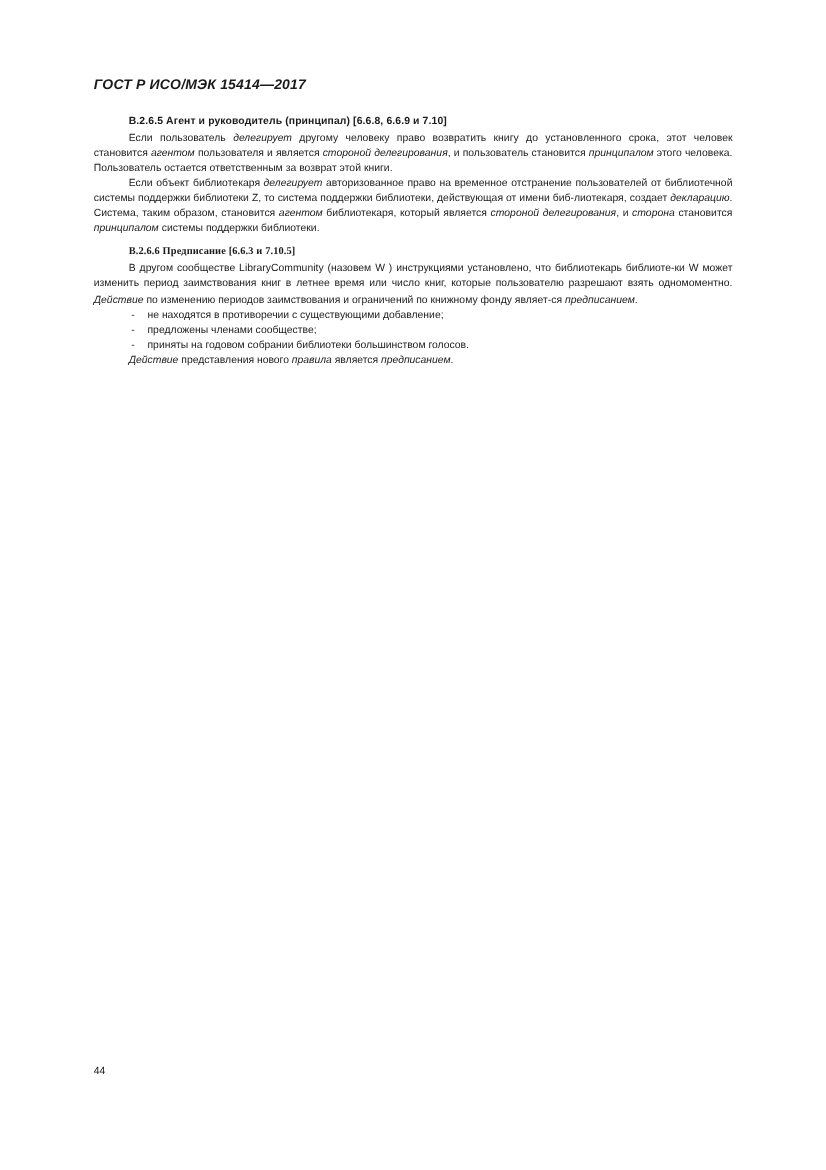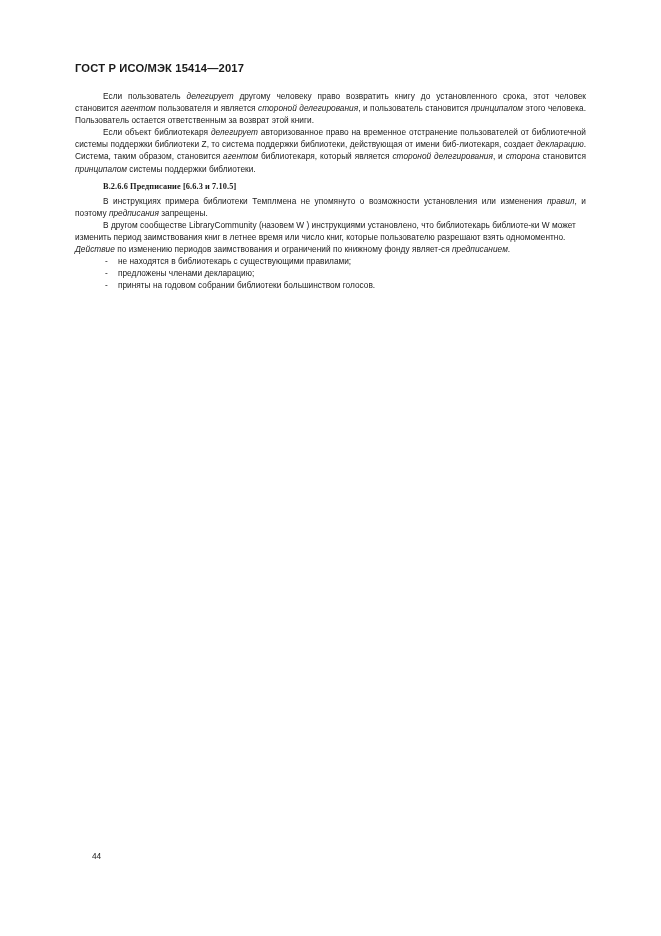--- a/index.html
+++ b/index.html
@@ -17,20 +17,21 @@
     overflow: hidden;
   }
   .doc-header {
     position: absolute;
     left: 75px;
     top: 62px;
     font-size: 11.2px;
     font-weight: bold;
     letter-spacing: 0.15px;
     white-space: nowrap;
+    font-style: italic;
   }
   .content {
     position: absolute;
     left: 75px;
     top: 90px;
     width: 511px;
   }
   .section-heading {
     font-size: 8.3px;
     font-weight: bold;
@@ -81,57 +82,57 @@
     margin: 0;
     padding-left: 28px;
     white-space: nowrap;
   }
   .page-number {
     position: absolute;
     left: 75px;
     top: 851px;
     font-size: 8.3px;
     color: #1a1a1a;
-    margin-left: 17px;
   }
 </style>
 </head>
 <body>
 
 <div class="page">
 
   <div class="doc-header">ГОСТ Р ИСО/МЭК 15414—2017</div>
 
   <div class="content">
 
+    <h2 class="section-heading">B.2.6.5  Агент и руководитель (принципал) [6.6.8, 6.6.9 и 7.10]</h2>
 
     <p class="body"><span>Если пользователь </span><em>делегирует</em><span> другому человеку право возвратить книгу до установленного срока, этот человек становится </span><em>агентом</em><span> пользователя и является </span><em>стороной делегирования</em><span>, и пользователь становится </span><em>принципалом</em><span> этого человека. Пользователь остается ответственным за возврат этой книги.</span></p>
 
     <p class="body"><span>Если объект библиотекаря </span><em>делегирует</em><span> авторизованное право на временное отстранение пользователей от библиотечной системы поддержки библиотеки Z, то система поддержки библиотеки, действующая от имени биб-лиотекаря, создает </span><em>декларацию</em><span>. Система, таким образом, становится </span><em>агентом</em><span> библиотекаря, который является </span><em>стороной делегирования</em><span>, и </span><em>сторона</em><span> становится </span><em>принципалом</em><span> системы поддержки библиотеки.</span></p>
 
     <h2 class="section-heading second">B.2.6.6  Предписание [6.6.3 и 7.10.5]</h2>
 
-    <p class="body"><span>В инструкциях примера библиотеки Темплмена не упомянуто о возможности установления или изменения </span><em>правил</em><span>, и поэтому </span><em>предписания</em><span> запрещены.</span></p>
 
     <p class="body"><span>В другом сообществе LibraryCommunity (назовем W ) инструкциями установлено, что библиотекарь библиоте-ки W может изменить период заимствования книг в летнее время или число книг, которые пользователю разрешают взять одномоментно. </span><em>Действие</em><span> по изменению периодов заимствования и ограничений по книжному фонду являет-ся </span><em>предписанием</em><span>.</span></p>
 
 
     <ul class="list">
       <li>
         <span class="dash">-</span>
-        <span>не находятся в библиотекарь с существующими правилами;</span>
+        <span>не находятся в противоречии с существующими добавление;</span>
       </li>
       <li>
         <span class="dash">-</span>
-        <span>предложены членами декларацию;</span>
+        <span>предложены членами сообществе;</span>
       </li>
       <li>
         <span class="dash">-</span>
         <span>приняты на годовом собрании библиотеки большинством голосов.</span>
       </li>
     </ul>
 
+    <p class="closing"><em>Действие</em><span> представления нового </span><em>правила</em><span> является </span><em>предписанием</em><span>.</span></p>
 
   </div>
 
   <div class="page-number">44</div>
 
 </div>
 
 </body></html>

